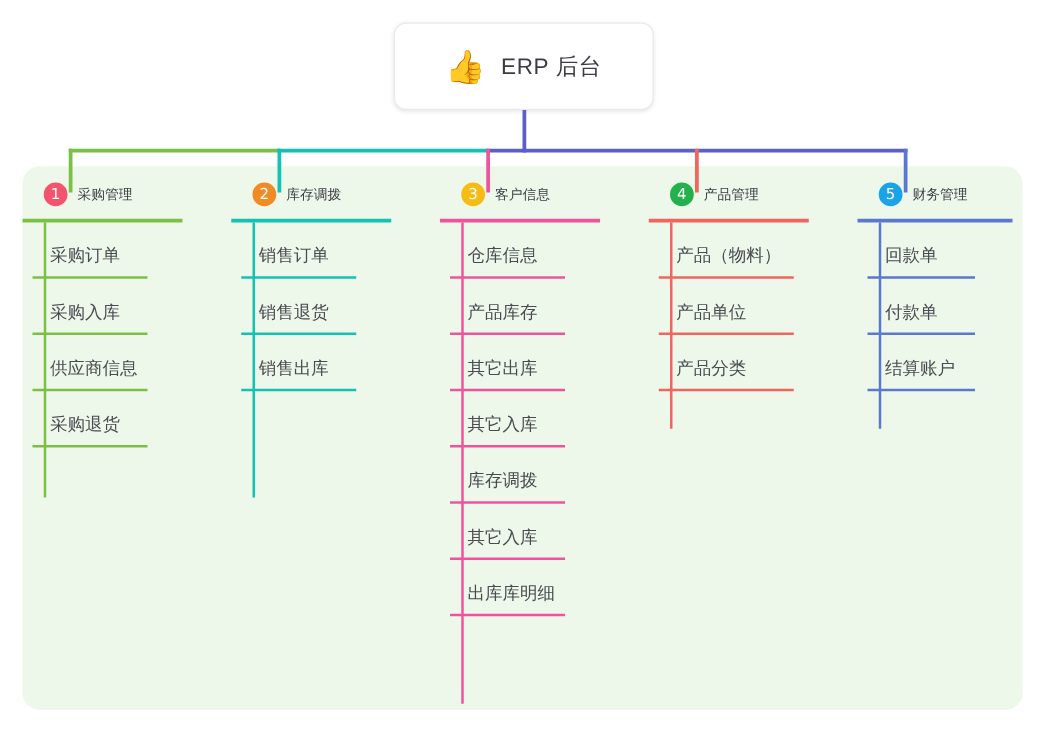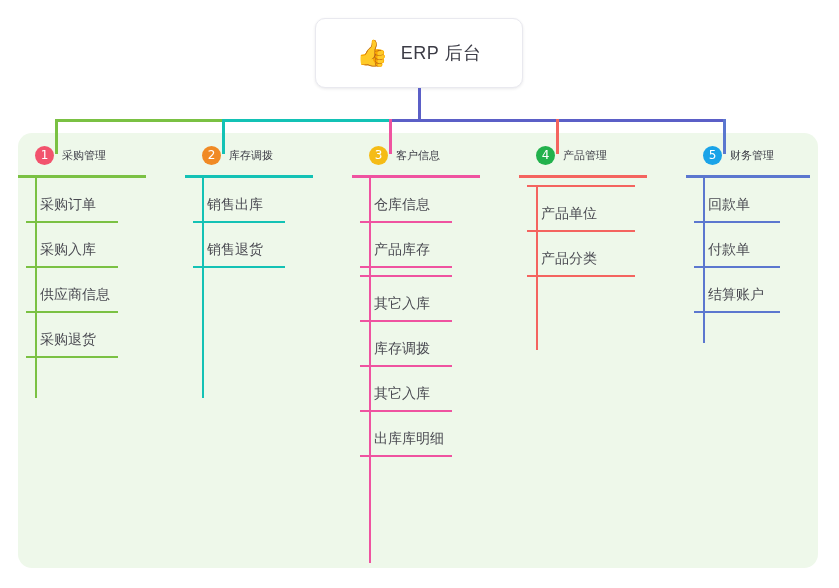--- a/index.html
+++ b/index.html
@@ -185,46 +185,51 @@
       </div>
       <div class="column" style="left: 185px;">
         <div class="col-head">
           <span class="badge" style="background: rgb(240, 138, 37);">2</span>
           <span class="col-title">库存调拨</span>
         </div>
         <div class="col-underline" style="background: rgb(19, 194, 181); width: 128px;"></div>
         <div class="leaves">
           <div class="spine" style="background: rgb(19, 194, 181); height: 220px;"></div>
           <div class="leaf">
+            <div class="leaf-label">销售订单</div>
+            <div class="leaf-underline" style="background: rgb(19, 194, 181); width: 92px; margin-left: 0px;"></div>
+          </div>
+          <div class="leaf">
+            <div class="leaf-label">销售退货</div>
+            <div class="leaf-underline" style="background: rgb(19, 194, 181); width: 92px; margin-left: 0px;"></div>
+          </div>
+          <div class="leaf">
             <div class="leaf-label">销售出库</div>
             <div class="leaf-underline" style="background: rgb(19, 194, 181); width: 92px; margin-left: 0px;"></div>
           </div>
-          <div class="leaf">
-            <div class="leaf-label">销售退货</div>
-            <div class="leaf-underline" style="background: rgb(19, 194, 181); width: 92px; margin-left: 0px;"></div>
-          </div>
         </div>
       </div>
       <div class="column" style="left: 352px;">
         <div class="col-head">
           <span class="badge" style="background: rgb(245, 188, 22);">3</span>
           <span class="col-title">客户信息</span>
         </div>
         <div class="col-underline" style="background: rgb(239, 83, 160); width: 128px;"></div>
         <div class="leaves">
           <div class="spine" style="background: rgb(239, 83, 160); height: 385px;"></div>
           <div class="leaf">
             <div class="leaf-label">仓库信息</div>
             <div class="leaf-underline" style="background: rgb(239, 83, 160); width: 92px; margin-left: 0px;"></div>
           </div>
           <div class="leaf">
             <div class="leaf-label">产品库存</div>
             <div class="leaf-underline" style="background: rgb(239, 83, 160); width: 92px; margin-left: 0px;"></div>
           </div>
           <div class="leaf">
+            <div class="leaf-label">其它出库</div>
             <div class="leaf-underline" style="background: rgb(239, 83, 160); width: 92px; margin-left: 0px;"></div>
           </div>
           <div class="leaf">
             <div class="leaf-label">其它入库</div>
             <div class="leaf-underline" style="background: rgb(239, 83, 160); width: 92px; margin-left: 0px;"></div>
           </div>
           <div class="leaf">
             <div class="leaf-label">库存调拨</div>
             <div class="leaf-underline" style="background: rgb(239, 83, 160); width: 92px; margin-left: 0px;"></div>
           </div>
@@ -240,20 +245,21 @@
       </div>
       <div class="column" style="left: 519px;">
         <div class="col-head">
           <span class="badge" style="background: rgb(34, 177, 76);">4</span>
           <span class="col-title">产品管理</span>
         </div>
         <div class="col-underline" style="background: rgb(244, 100, 95); width: 128px;"></div>
         <div class="leaves">
           <div class="spine" style="background: rgb(244, 100, 95); height: 165px;"></div>
           <div class="leaf">
+            <div class="leaf-label">产品（物料）</div>
             <div class="leaf-underline" style="background: rgb(244, 100, 95); width: 108px; margin-left: 0px;"></div>
           </div>
           <div class="leaf">
             <div class="leaf-label">产品单位</div>
             <div class="leaf-underline" style="background: rgb(244, 100, 95); width: 108px; margin-left: 0px;"></div>
           </div>
           <div class="leaf">
             <div class="leaf-label">产品分类</div>
             <div class="leaf-underline" style="background: rgb(244, 100, 95); width: 108px; margin-left: 0px;"></div>
           </div>

